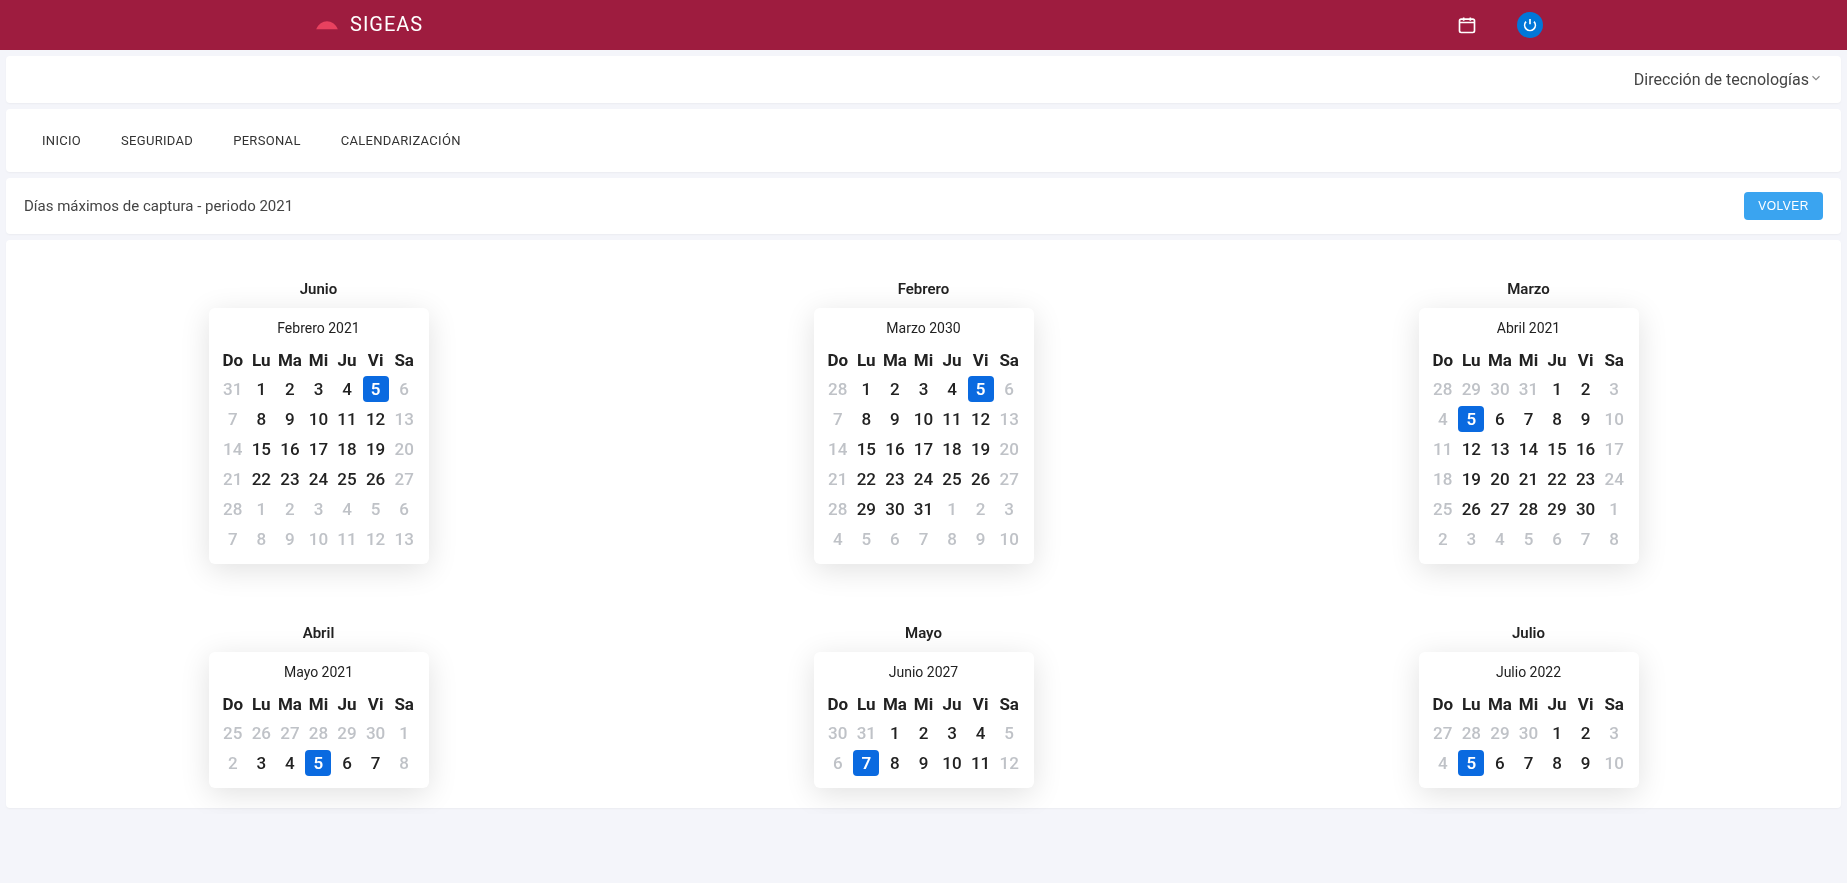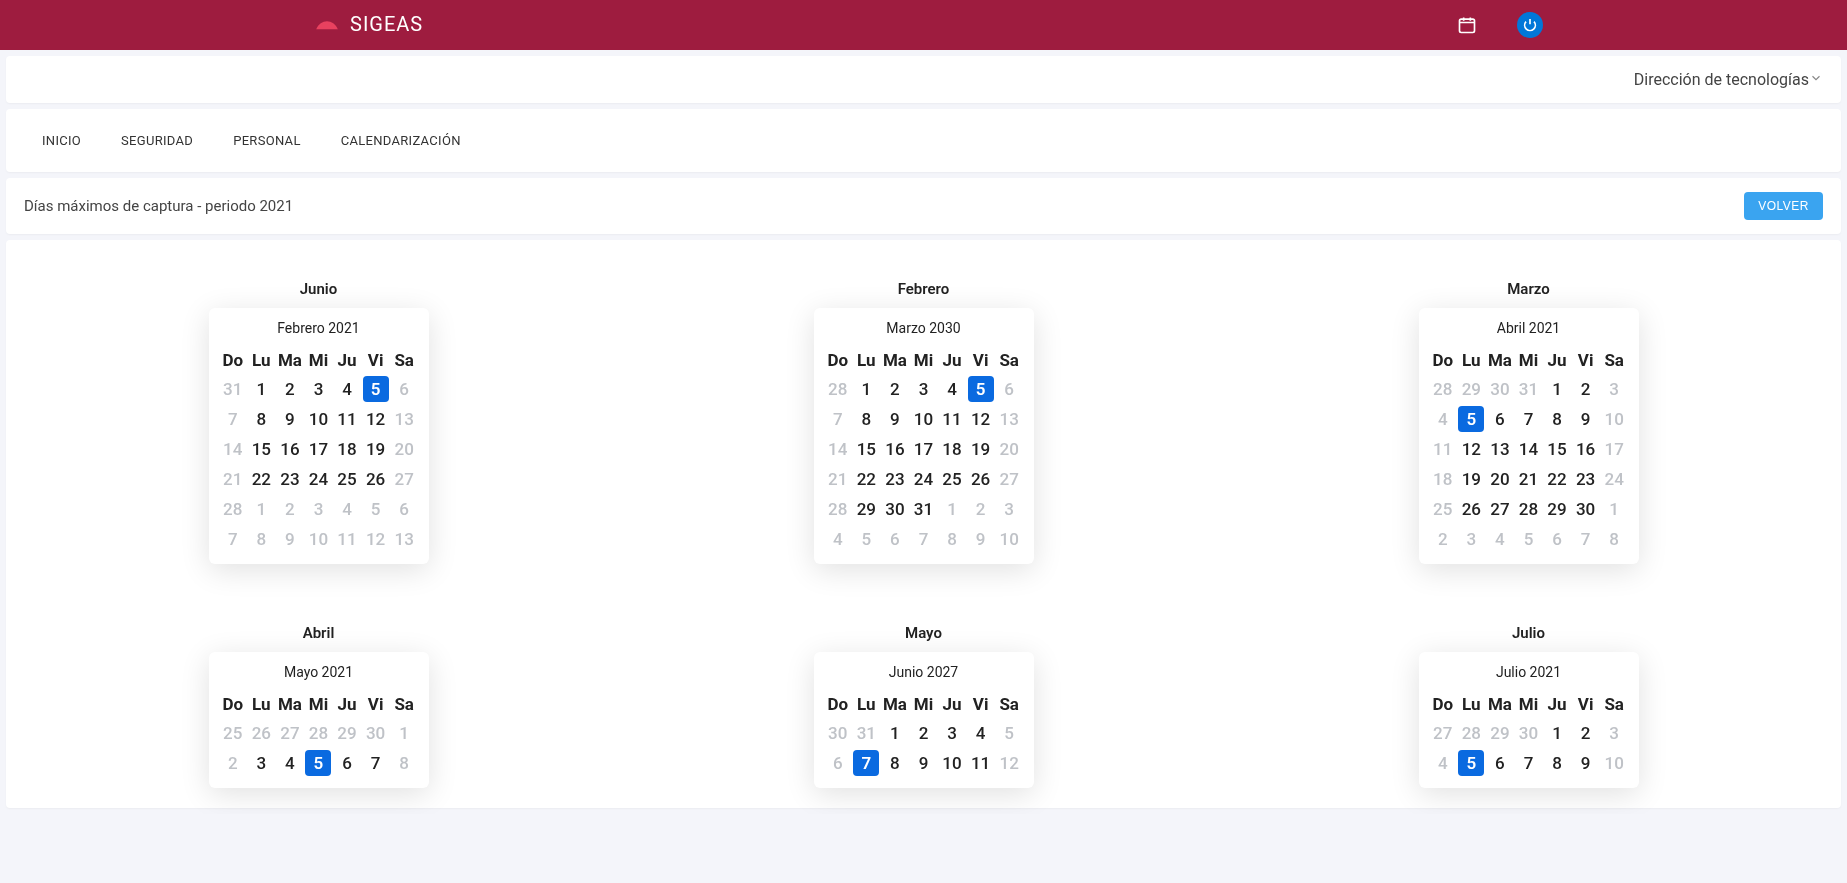--- a/index.html
+++ b/index.html
@@ -514,21 +514,21 @@
                 <td><span class="cell">11</span></td>
                 <td class="muted"><span class="cell">12</span></td>
               </tr>
             </tbody>
           </table>
         </div>
       </div>
       <div class="cal-block">
         <div class="cal-outer-title">Julio</div>
         <div class="cal-card">
-          <div class="cal-inner-title">Julio 2021</div>
+          <div class="cal-inner-title">Julio 2022</div>
           <table class="cal">
             <thead>
               <tr>
                 <th>Do</th>
                 <th>Lu</th>
                 <th>Ma</th>
                 <th>Mi</th>
                 <th>Ju</th>
                 <th>Vi</th>
                 <th>Sa</th>

